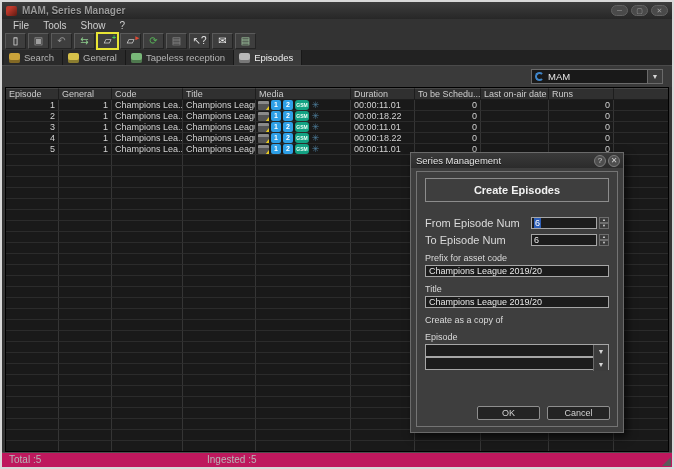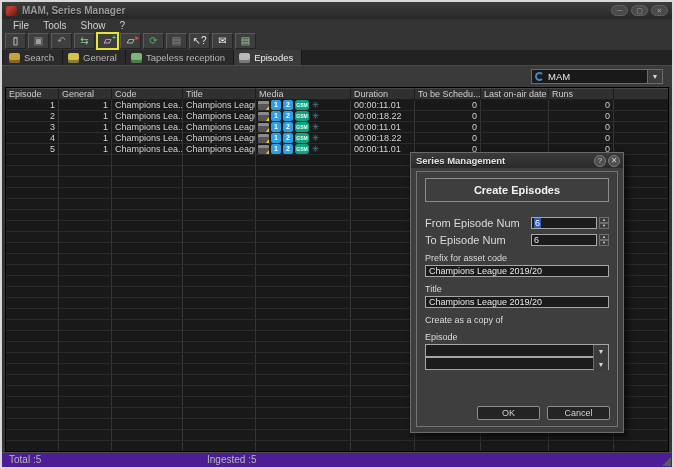--- a/index.html
+++ b/index.html
@@ -47,30 +47,30 @@
   .tcell.num { text-align:right; }
   .tcell.fill { flex:1; border-right:none; }
   .media-cell { display:flex; align-items:center; gap:2px; padding:0 2px; }
   .mi-clapper { width:11px; height:9px; background:linear-gradient(#8a8a8a 30%,#555 30%); border-radius:1px; position:relative; }
   .mi-clapper::after { content:""; position:absolute; right:0; bottom:-1px; border-left:4px solid transparent; border-bottom:5px solid #e7c91f; }
   .mi-blue { width:10px; height:10px; background:#2e9fe6; border-radius:2px; color:#fff; font-size:7px; font-weight:bold; text-align:center; line-height:10px; }
   .mi-green { width:14px; height:10px; background:#13a283; border-radius:3px; color:#eafff6; font-size:5px; font-weight:bold; text-align:center; line-height:10px; letter-spacing:0; }
   .mi-dim { color:#4e7f9e; font-size:9px; line-height:10px; width:9px; text-align:center; }
 
   
-  .statusbar { height:15px; background:#4c1d95; border-top:1px solid #4c4c4c; position:relative; flex:none; }
+  .statusbar { height:15px; background:#be185d; border-top:1px solid #4c4c4c; position:relative; flex:none; }
   .sb-text { position:absolute; top:1px; font-size:10px; color:#b8b8b8; }
   .sb-total { left:7px; }
   .sb-ingested { left:205px; }
   .sb-grip { position:absolute; right:1px; bottom:1px; width:0; height:0; border-left:9px solid transparent; border-bottom:9px solid #5a5a5a; }
 
   
   .dialog { position:absolute; left:408px; top:150px; width:214px; height:281px; background:#3e3e3e; border:1px solid #6a6a6a; box-shadow:3px 4px 8px rgba(0,0,0,.65); z-index:5; }
   .dlg-titlebar { height:15px; background:linear-gradient(#3a3a3a,#2b2b2b); display:flex; align-items:center; padding:0 3px 0 5px; }
-  .dlg-title { font-size:9.5px; font-weight:bold; color:#e4e4e4; text-shadow:0 1px 0 #111; }
+  .dlg-title { font-size:9.5px; font-weight:normal; color:#e4e4e4; text-shadow:0 1px 0 #111; }
   .dlg-tb-btns { margin-left:auto; display:flex; gap:2px; }
   .dlg-cbtn { width:12px; height:12px; border-radius:50%; background:#4e4e4e; border:1px solid #7c7c7c; color:#cfcfcf; font-size:8px; line-height:10px; text-align:center; }
   .dlg-panel { position:absolute; left:5px; right:5px; top:18px; bottom:5px; border:1px solid #747474; padding:5px 7px; }
   .dlg-header { border:1px solid #8c8c8c; text-align:center; font-size:11px; font-weight:bold; color:#f2f2f2; padding:5px 0; margin:1px 1px 15px 1px; }
   .frow { display:flex; align-items:center; margin:0 1px 5px 1px; }
   .flabel { flex:1; font-size:11px; color:#dadada; }
   .num-input { width:66px; height:12px; background:#1c1c1c; border:1px solid #a6a6a6; color:#e8e8e8; font-size:9px; line-height:10px; padding:0 2px; }
   .sel { background:#2e5fb8; color:#fff; padding:0 1px; }
   .spinner { display:flex; flex-direction:column; margin-left:2px; }
   .spin-btn { width:10px; height:6px; background:#3c3c3c; border:1px solid #6e6e6e; color:#cfcfcf; font-size:4px; line-height:4px; text-align:center; }

